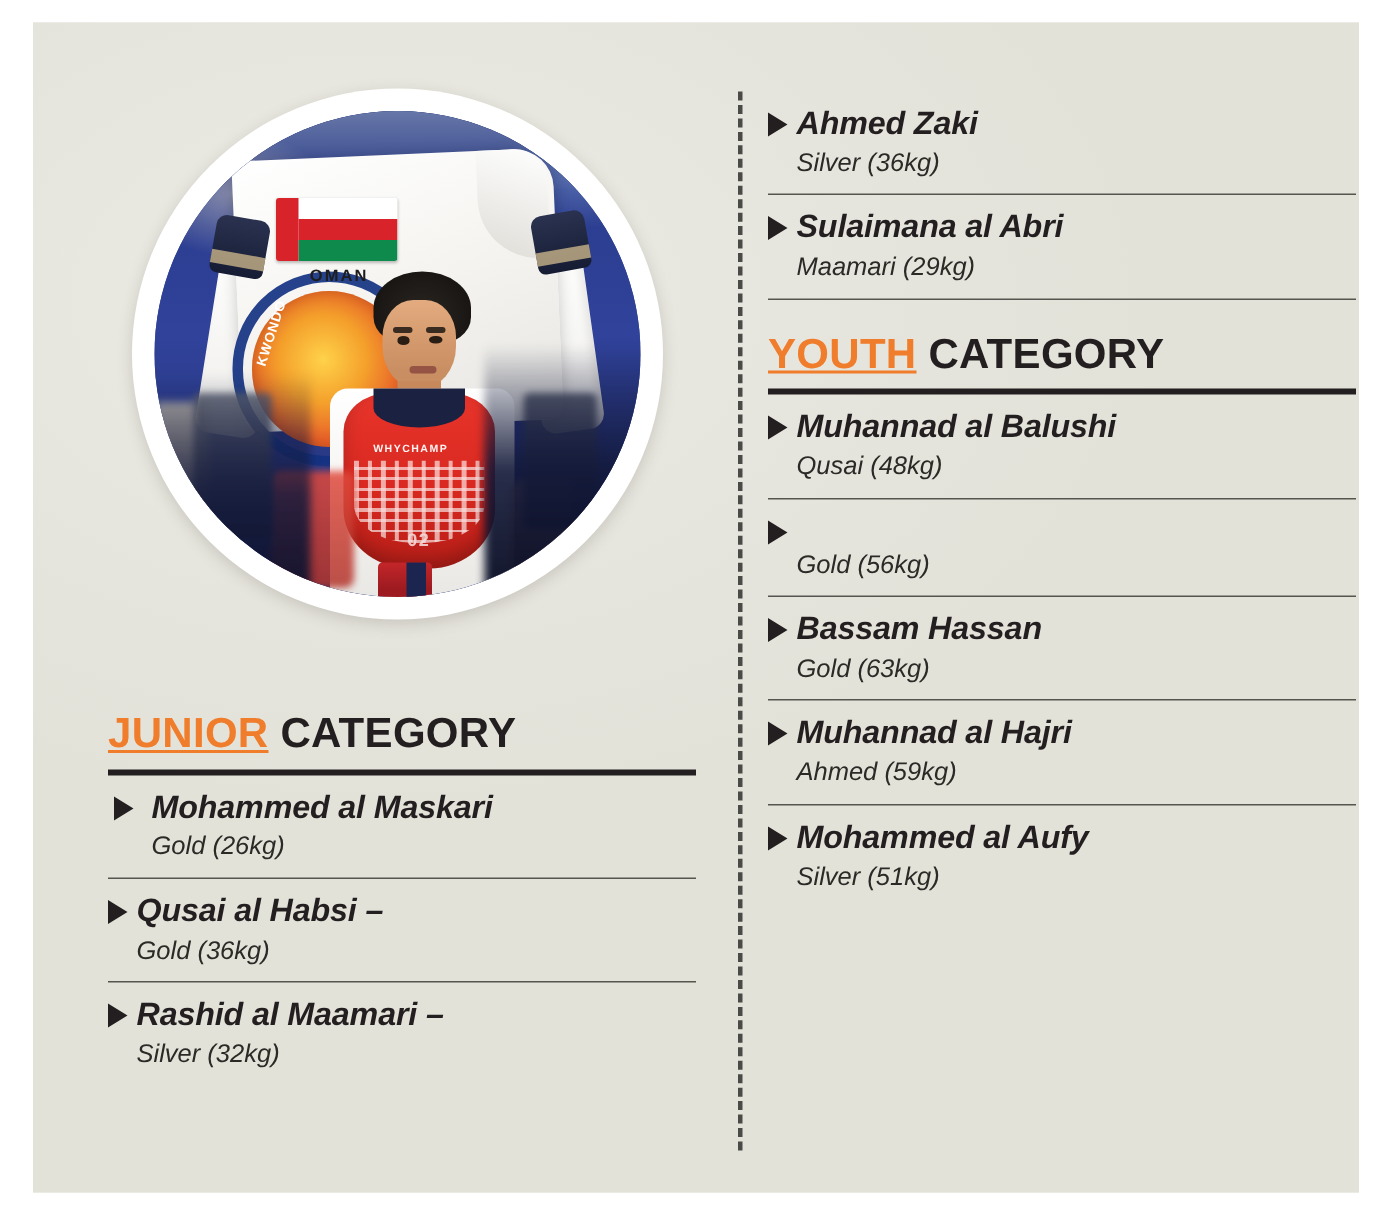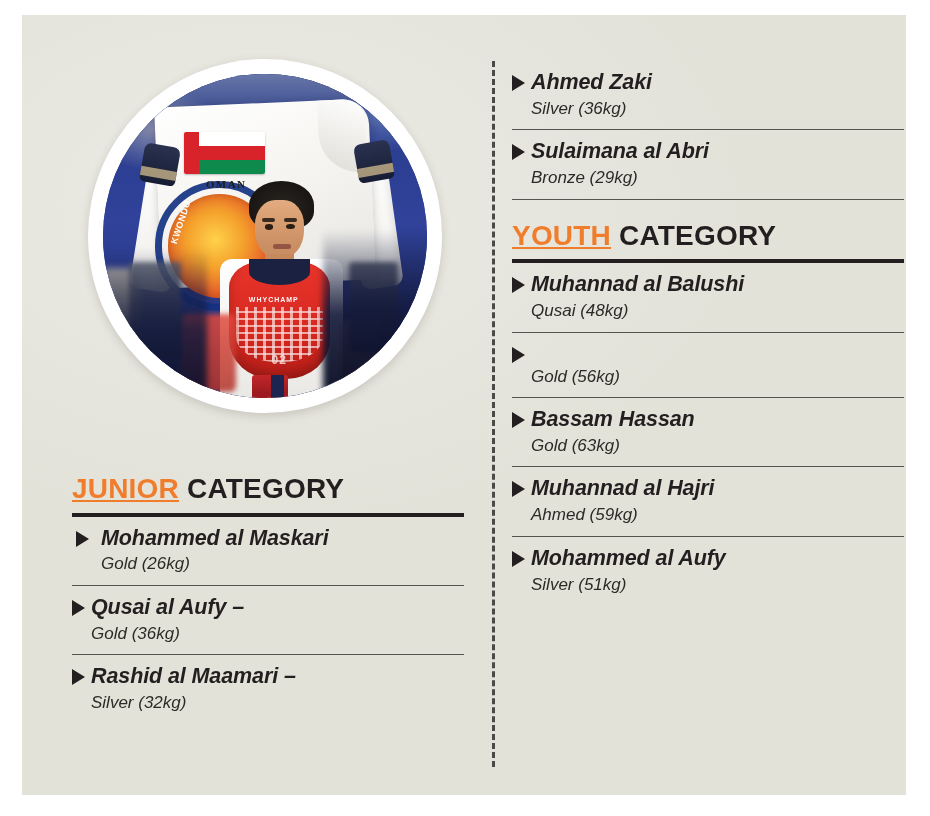--- a/index.html
+++ b/index.html
@@ -142,21 +142,21 @@
     box-shadow:0 1px 2px rgba(0,0,0,.25);
     display:flex; flex-direction:column;
   }
   .oman-flag .of-body { position:absolute; left:18%; top:0; right:0; bottom:0; display:flex; flex-direction:column; }
   .oman-flag .of-white { flex:1; background:#ffffff; }
   .oman-flag .of-red   { flex:1; background:#d8232a; }
   .oman-flag .of-green { flex:1; background:#0f8a4d; }
   .oman-flag .of-hoist { position:absolute; left:0; top:0; width:18%; height:100%; background:#d8232a; }
   .oman-label {
     position:absolute; left:25%; top:32%; width:26%;
-    text-align:center; font-family:Liberation Serif, serif;
+    text-align:center; font-family:Liberation Sans, sans-serif;
     font-weight:700; font-size:11px; letter-spacing:1.4px; color:#1d1d1d;
   }
   
   .emblem {
     position:absolute; left:20%; top:37%; width:32%; height:32%;
     border-radius:50%;
     background: radial-gradient(circle at 46% 44%, #ffd24a 0%, #f4a02b 36%, #e8622a 66%, #d2471f 100%);
     box-shadow: inset 0 0 10px rgba(160,60,10,.5);
   }
   .emblem-ring {
@@ -423,21 +423,21 @@
         <div class="entry-name">
           <span class="tri"></span>
           <span>Mohammed al Maskari</span>
         </div>
         <div class="entry-medal">Gold (26kg)</div>
       </div>
 
       <div class="entry">
         <div class="entry-name">
           <span class="tri"></span>
-          <span>Qusai al Aufy –</span>
+          <span>Qusai al Habsi –</span>
         </div>
         <div class="entry-medal">Gold (36kg)</div>
       </div>
 
       <div class="entry no-rule">
         <div class="entry-name">
           <span class="tri"></span>
           <span>Rashid al Maamari –</span>
         </div>
         <div class="entry-medal">Silver (32kg)</div>
@@ -453,21 +453,21 @@
           <span>Ahmed Zaki</span>
         </div>
         <div class="entry-medal">Silver (36kg)</div>
       </div>
 
       <div class="entry">
         <div class="entry-name">
           <span class="tri"></span>
           <span>Sulaimana al Abri</span>
         </div>
-        <div class="entry-medal">Bronze (29kg)</div>
+        <div class="entry-medal">Maamari (29kg)</div>
       </div>
 
       <div class="cat-header" style="margin-top:22px;">
         <span class="kw">YOUTH</span><span> CATEGORY</span>
       </div>
       <div class="cat-rule"></div>
 
       <div class="entry">
         <div class="entry-name">
           <span class="tri"></span>

